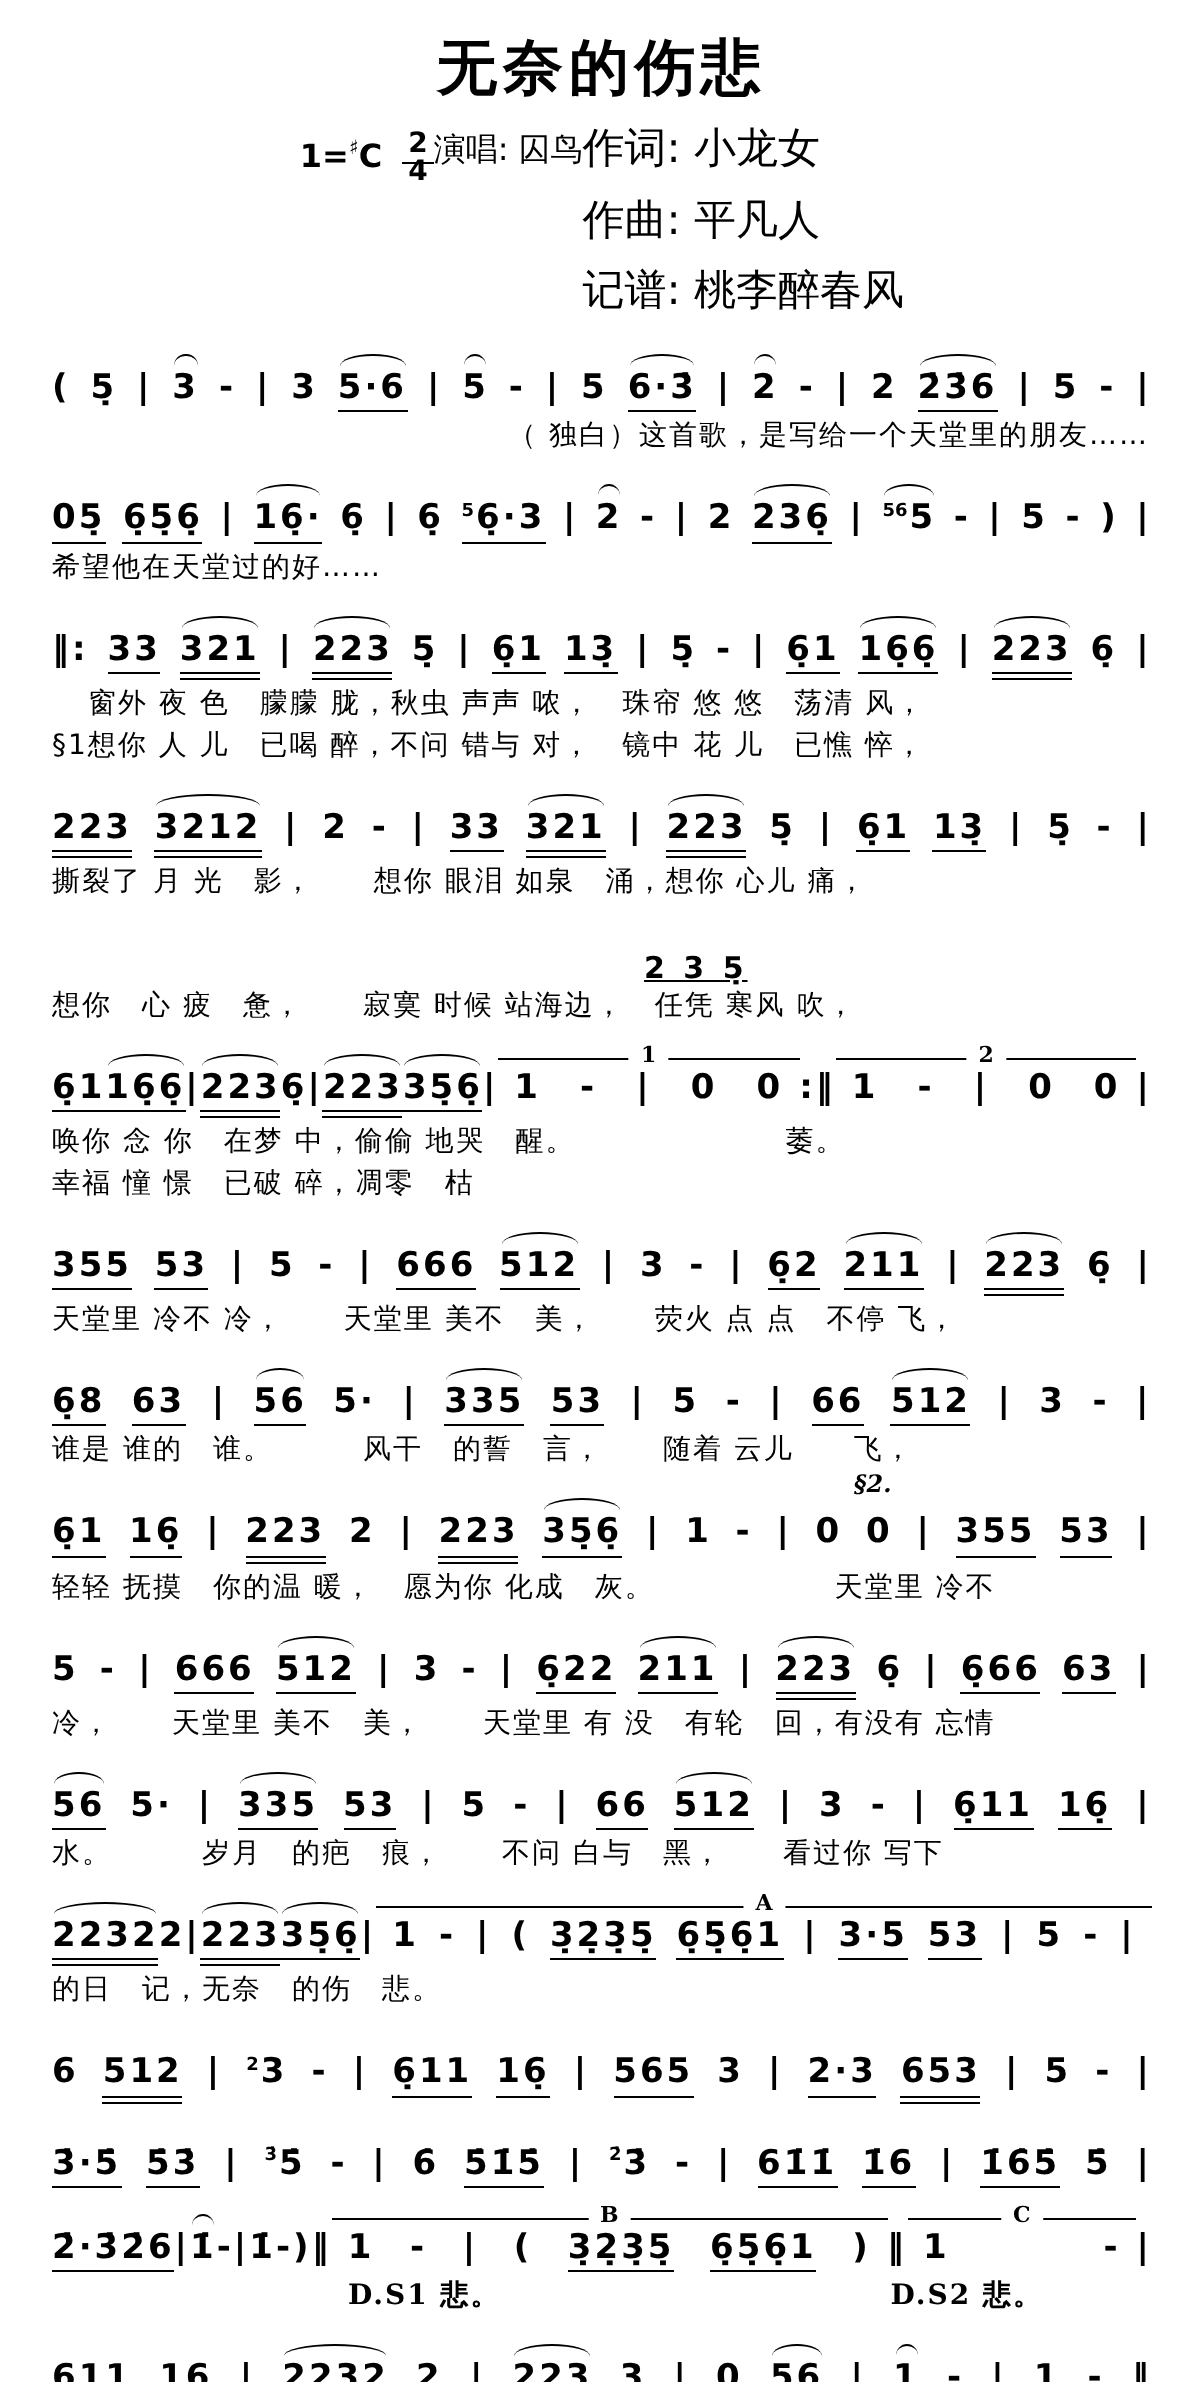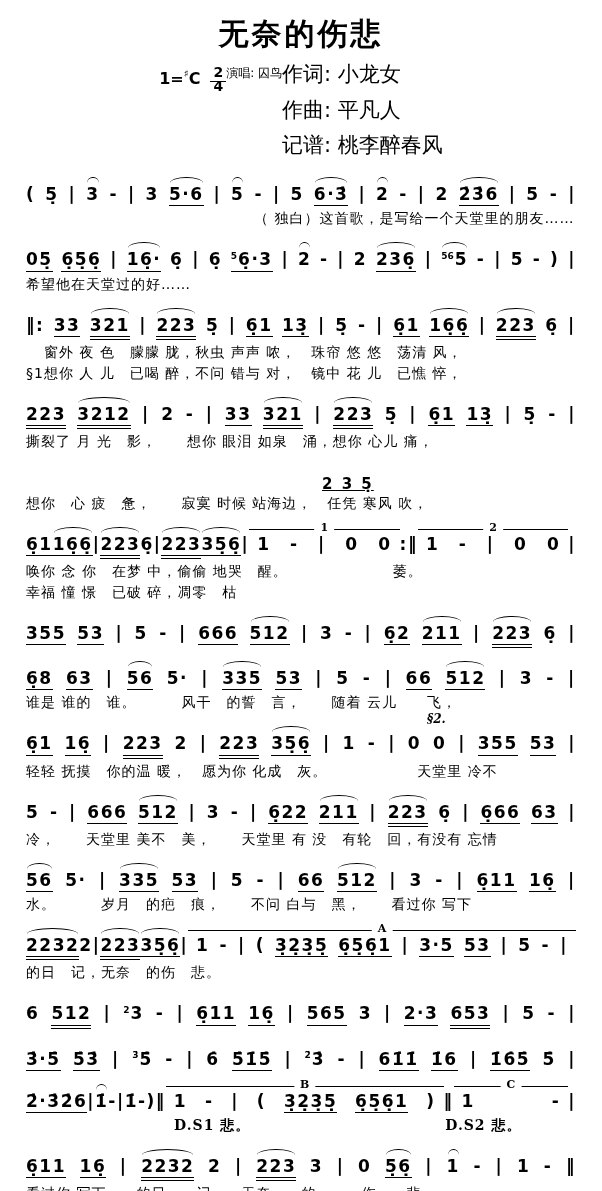--- a/index.html
+++ b/index.html
@@ -5,21 +5,21 @@
   html,body{margin:0;padding:0;background:#f6f6f6;}
   body{width:602px;height:1191px;overflow:hidden;font-family:"DejaVu Sans",sans-serif;color:#000;}
   .page{width:602px;height:1191px;background:#fff;box-sizing:border-box;padding:4px 26px 0 26px;}
   .title{text-align:center;font-size:30px;font-weight:bold;letter-spacing:3px;margin:10px 0 2px;}
   .meta{display:flex;justify-content:center;align-items:flex-start;margin-bottom:6px;}
   .keysig{font-weight:bold;font-size:16px;padding-top:8px;white-space:nowrap;}
   .keysig .sharp{font-size:10px;vertical-align:super;font-weight:bold;}
   .frac{display:inline-block;text-align:center;line-height:1;vertical-align:middle;margin-left:10px;font-size:14px;font-weight:bold;}
   .frac .ft{border-bottom:1.5px solid #000;padding:0 3px 1px;}
   .frac .fb{padding-top:1px;}
-  .performer{font-size:12px;padding-top:8px;}
+  .performer{font-size:16px;padding-top:8px;}
   .credits{font-size:21px;line-height:1.7;}
   .systems{}
   .system{margin-bottom:4px;}
   .notes-row{display:flex;justify-content:space-between;align-items:baseline;font-size:17px;font-weight:bold;margin:20px 0 2px;}
   .tok{position:relative;display:inline-block;white-space:nowrap;letter-spacing:1.5px;line-height:1.25;}
   .u1{border-bottom:1.5px solid #000;}
   .u2{border-bottom:4px double #000;}
   .arc::before{content:"";position:absolute;top:-7px;left:1px;right:1px;height:5px;border-top:1.4px solid #000;border-radius:50% 50% 0 0 / 100% 100% 0 0;}
   sup.grace{font-size:9px;letter-spacing:0;margin-right:1px;font-weight:bold;}
   .topmark{position:absolute;top:-21px;left:-6px;font-size:12px;font-weight:bold;font-style:italic;font-family:"DejaVu Serif",serif;letter-spacing:0;white-space:nowrap;}
@@ -198,20 +198,21 @@
           <span class="tok">3</span>
           <span class="tok">-</span>
           <span class="tok">|</span>
           <span class="tok u1">6̣2</span>
           <span class="tok u1 arc">211</span>
           <span class="tok">|</span>
           <span class="tok u2 arc">223</span>
           <span class="tok">6̣</span>
           <span class="tok">|</span>
         </div>
+        <div class="lyrics">天堂里 冷不 冷，　　天堂里 美不　美，　　荧火 点 点　不停 飞，</div>
       </div>
       <div class="system">
         <div class="notes-row">
           <span class="tok u1">6̣8</span>
           <span class="tok u1">63</span>
           <span class="tok">|</span>
           <span class="tok u1 arc">56</span>
           <span class="tok">5·</span>
           <span class="tok">|</span>
           <span class="tok u1 arc">335</span>

